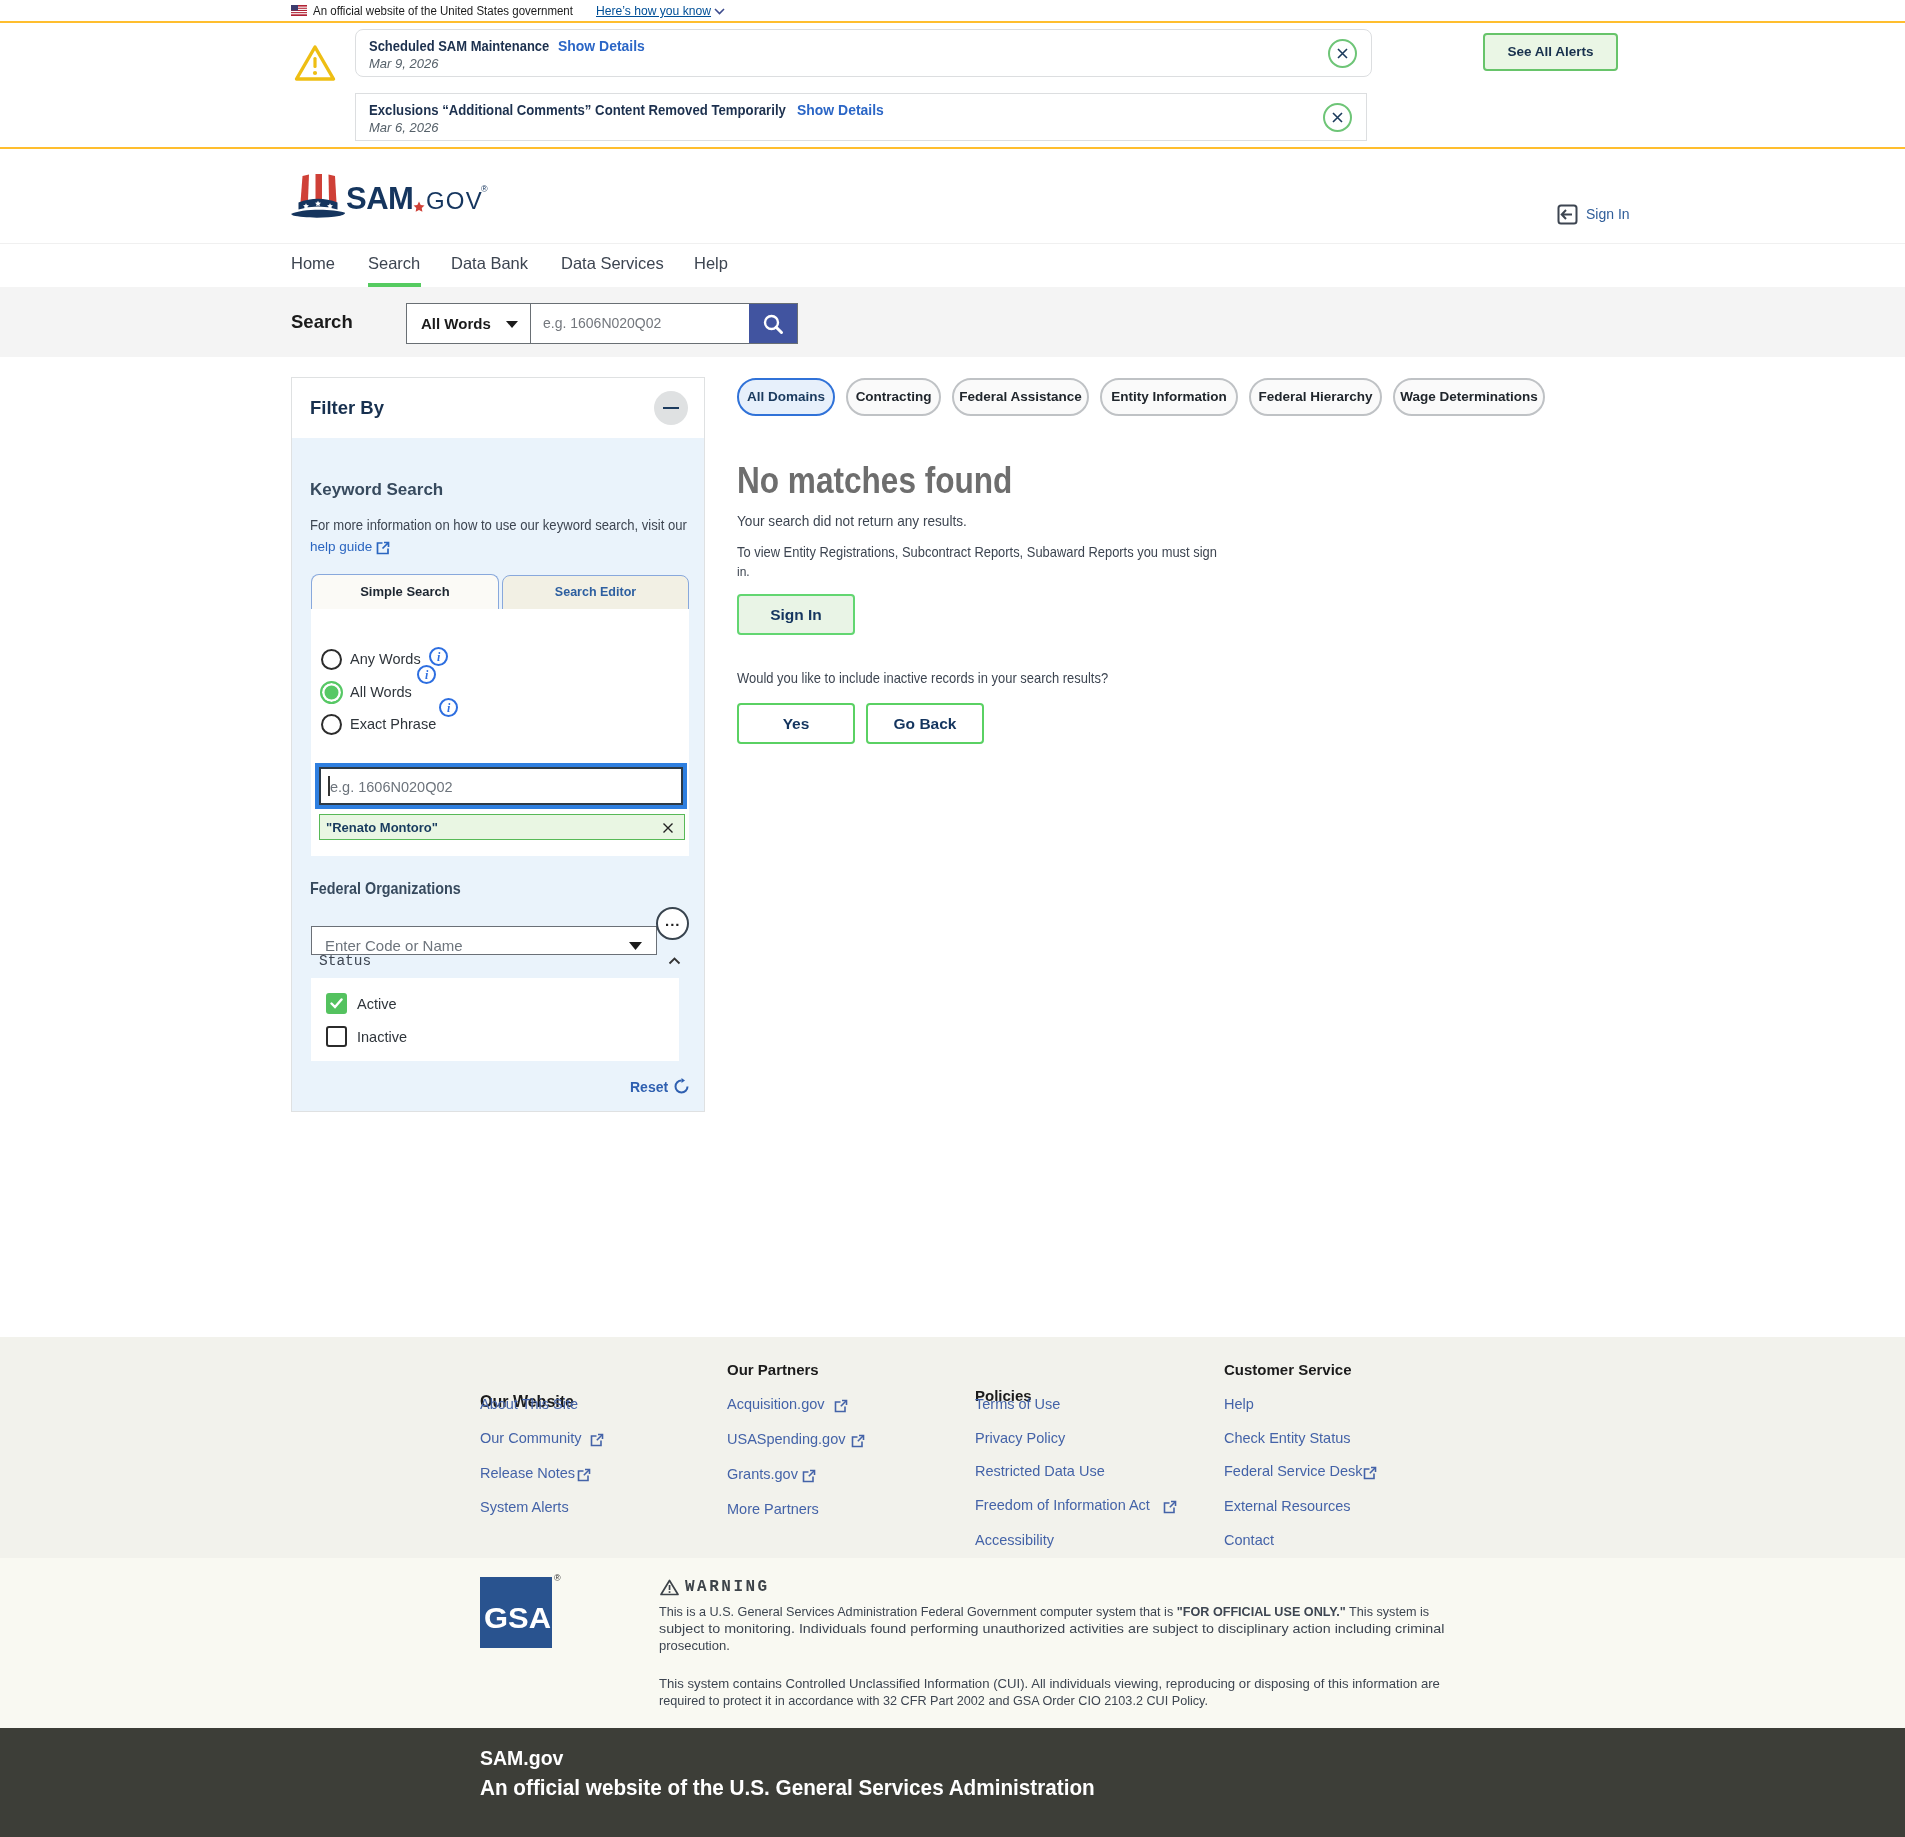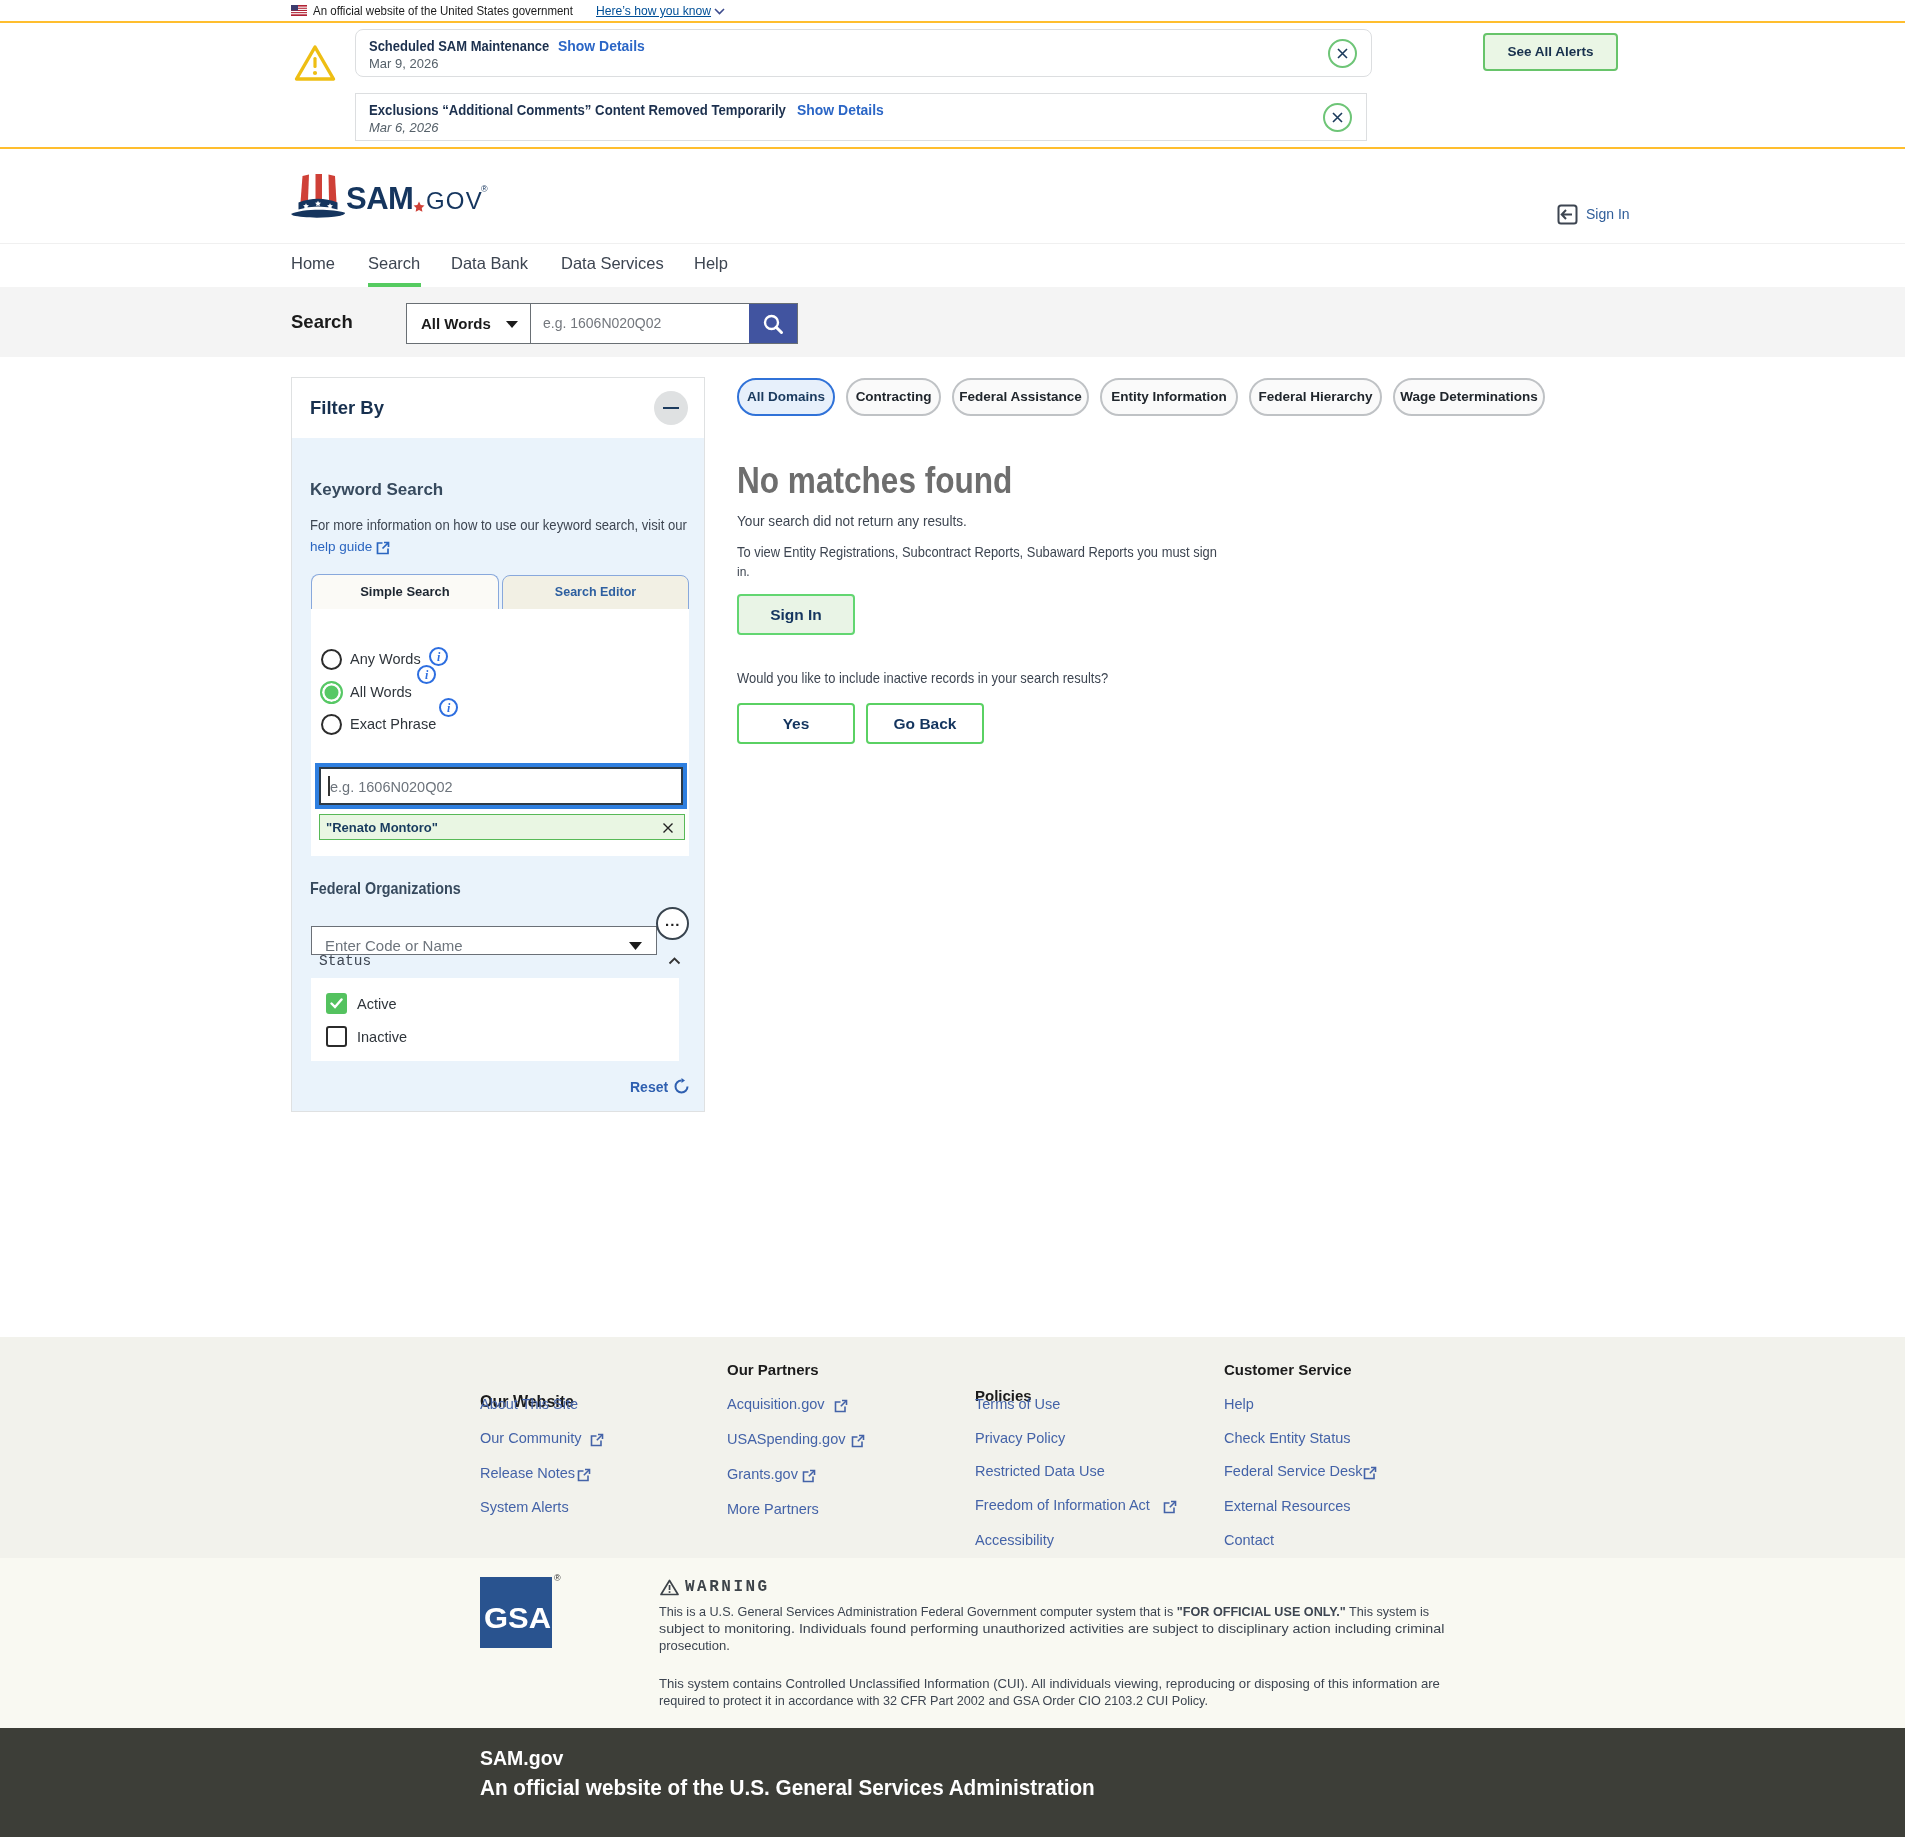--- a/index.html
+++ b/index.html
@@ -36,21 +36,21 @@
 
 <div class="abs" style="left:0;top:23px;width:1905px;height:126px;background:#fff;border-bottom:2px solid #ffbe2e;">
   <svg class="abs" style="left:294px;top:21px;" width="42" height="38" viewBox="0 0 42 38">
     <path d="M21 3 L39.5 35 L2.5 35 Z" fill="none" stroke="#eebe13" stroke-width="3.4" stroke-linejoin="round"></path>
     <rect x="19.4" y="13" width="3.2" height="11" rx="1.5" fill="#eebe13"></rect>
     <circle cx="21" cy="29" r="2.1" fill="#eebe13"></circle>
   </svg>
   <div class="abs" style="left:355px;top:6px;width:1017px;height:48px;border:1px solid #dcdee0;border-radius:8px;background:#fff;">
     <span class="abs b sx" style="left:13px;top:7px;font-size:15px;color:#1c304e;transform:scaleX(0.865);">Scheduled SAM Maintenance</span>
     <span class="abs b sx" style="left:202px;top:7px;font-size:15px;color:#2b66c6;transform:scaleX(0.93);">Show Details</span>
-    <span class="abs" style="left:13px;top:26px;font-size:13px;color:#556069;">Mar 9, 2026</span>
+    <span class="abs" style="left:13px;top:26px;font-size:13px;font-style:italic;color:#556069;">Mar 9, 2026</span>
     <div class="abs" style="right:14px;top:9px;width:29px;height:29px;border:2px solid #6ec577;border-radius:50%;">
       <svg style="position:absolute;left:6px;top:6px;" width="13" height="13" viewBox="0 0 13 13">
             <path d="M2 2 L11 11 M11 2 L2 11" stroke="#1b3a5c" stroke-width="1.6"></path>
           </svg>
     </div>
   </div>
   <div class="abs" style="left:355px;top:70px;width:1012px;height:48px;border:1px solid #dcdee0;border-radius:0;background:#fff;">
     <span class="abs b sx" style="left:13px;top:7px;font-size:15px;color:#1c304e;transform:scaleX(0.878);">Exclusions “Additional Comments” Content Removed Temporarily</span>
     <span class="abs b sx" style="left:441px;top:7px;font-size:15px;color:#2b66c6;transform:scaleX(0.93);">Show Details</span>
     <span class="abs" style="left:13px;top:26px;font-size:13px;font-style:italic;color:#556069;">Mar 6, 2026</span>

